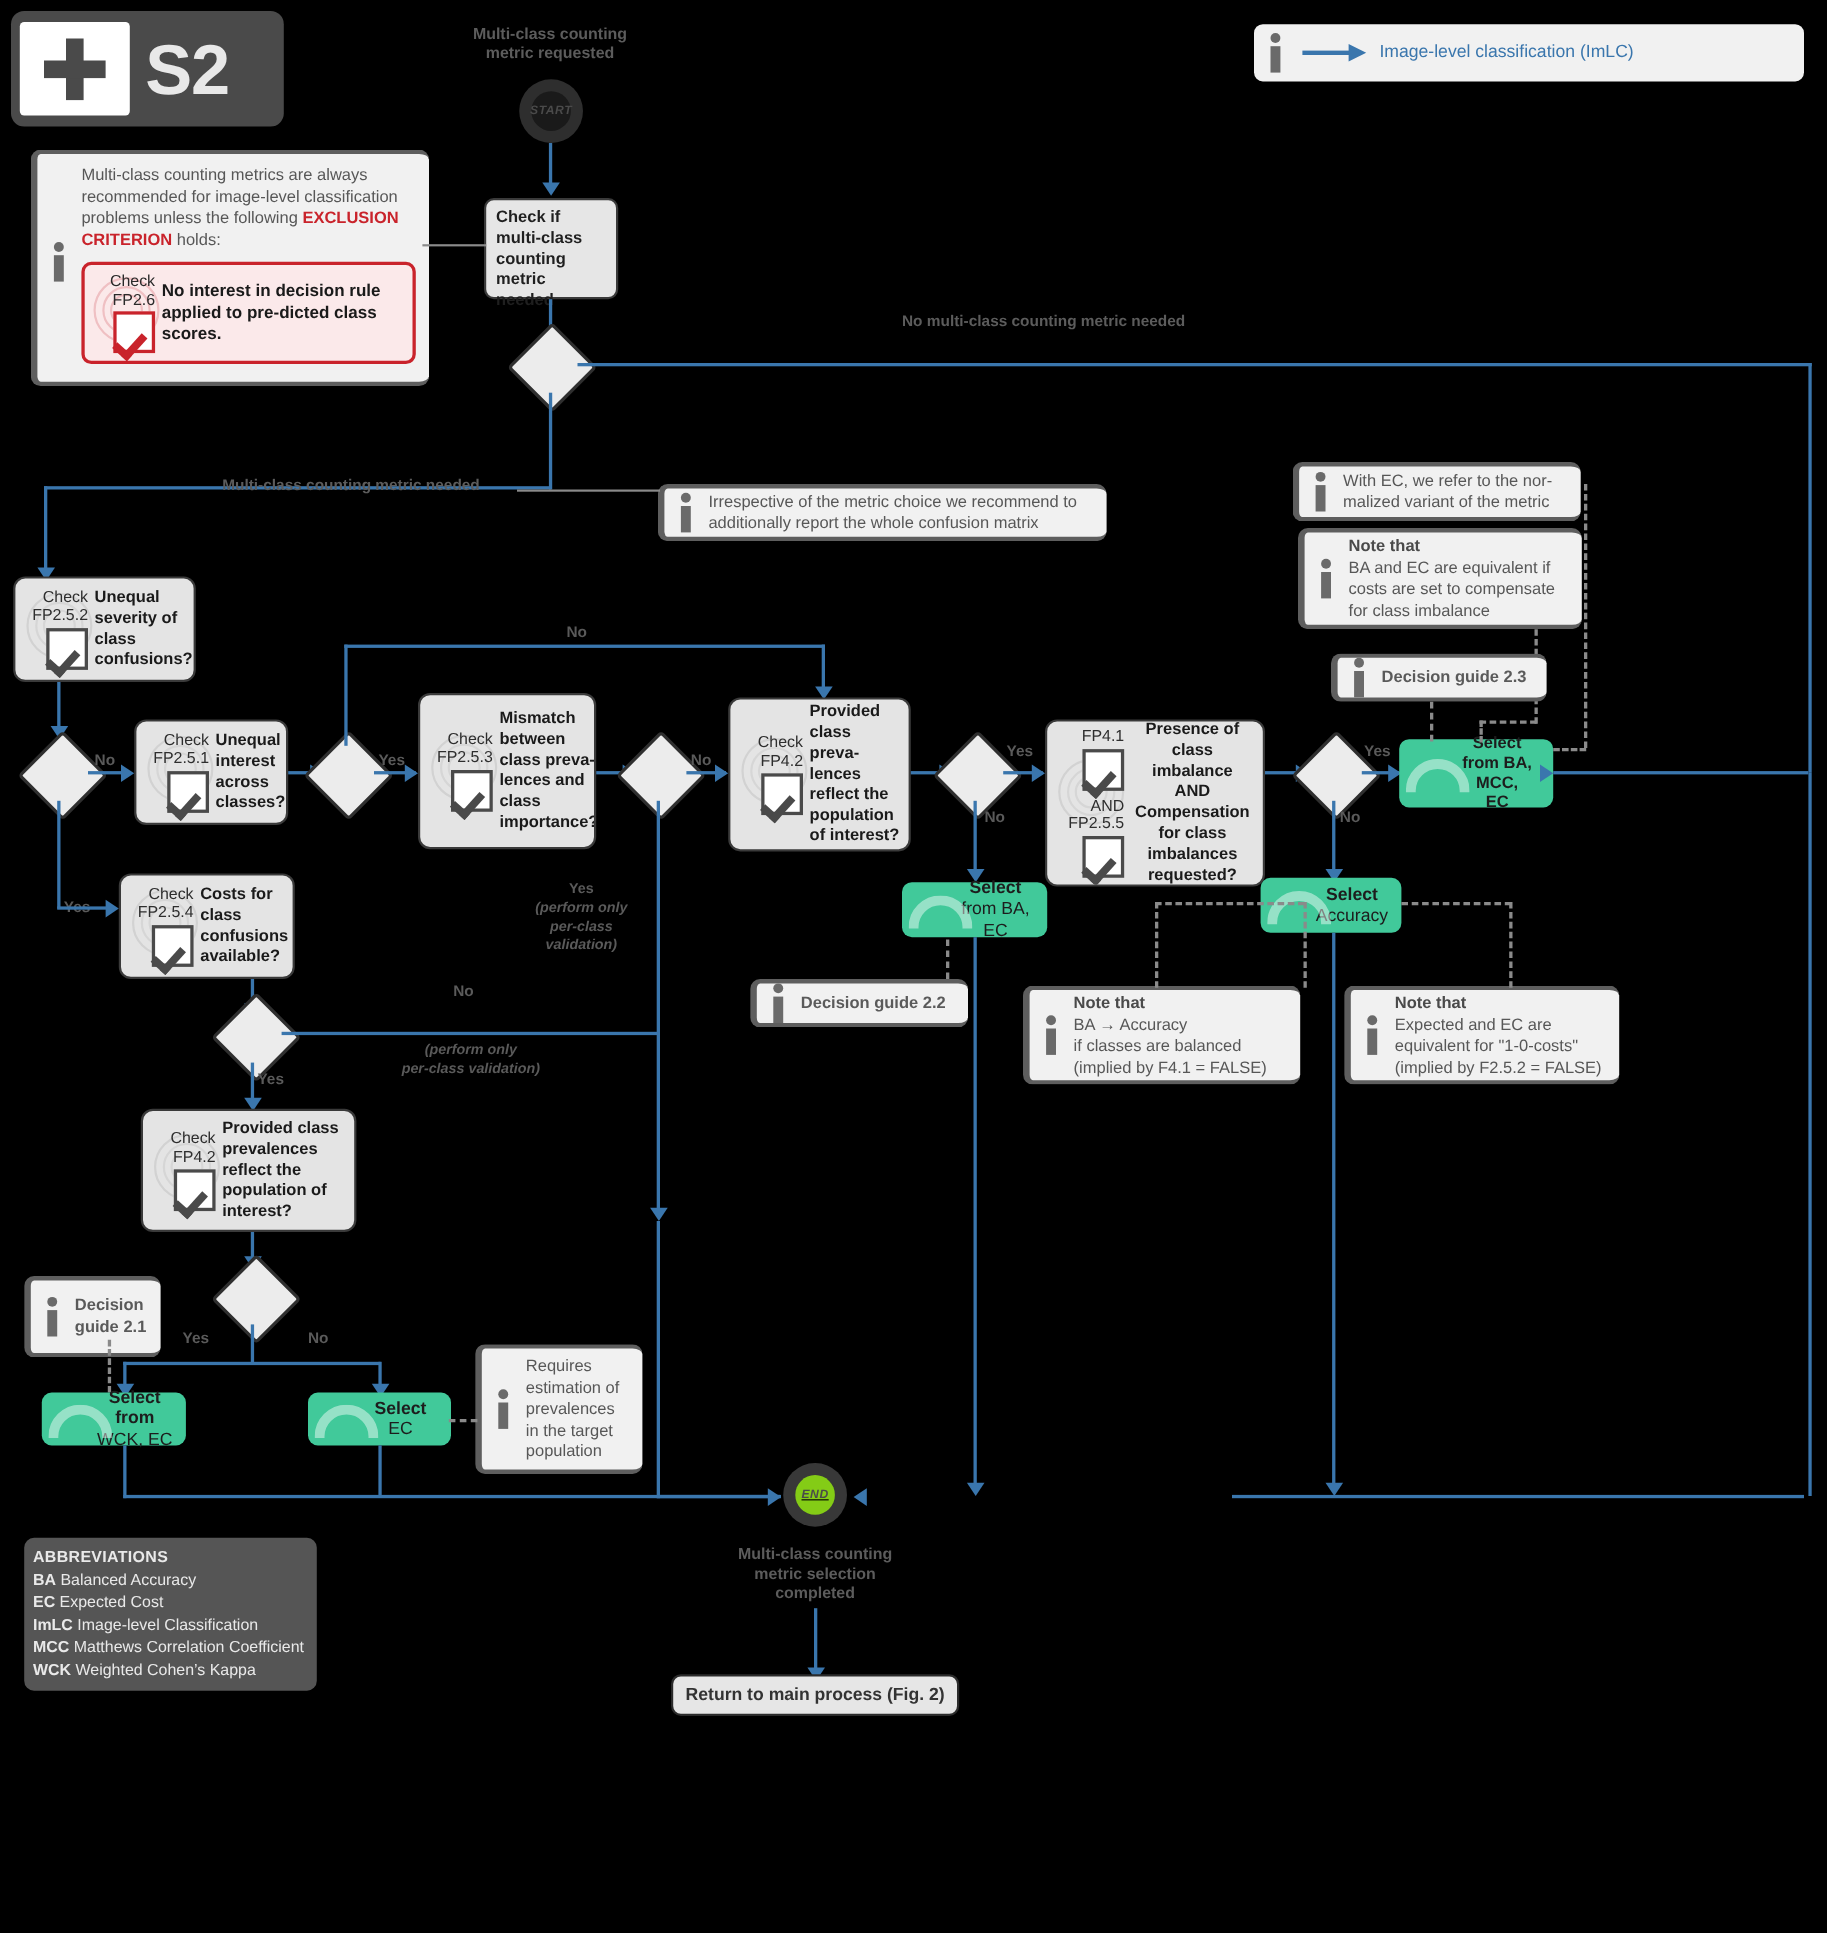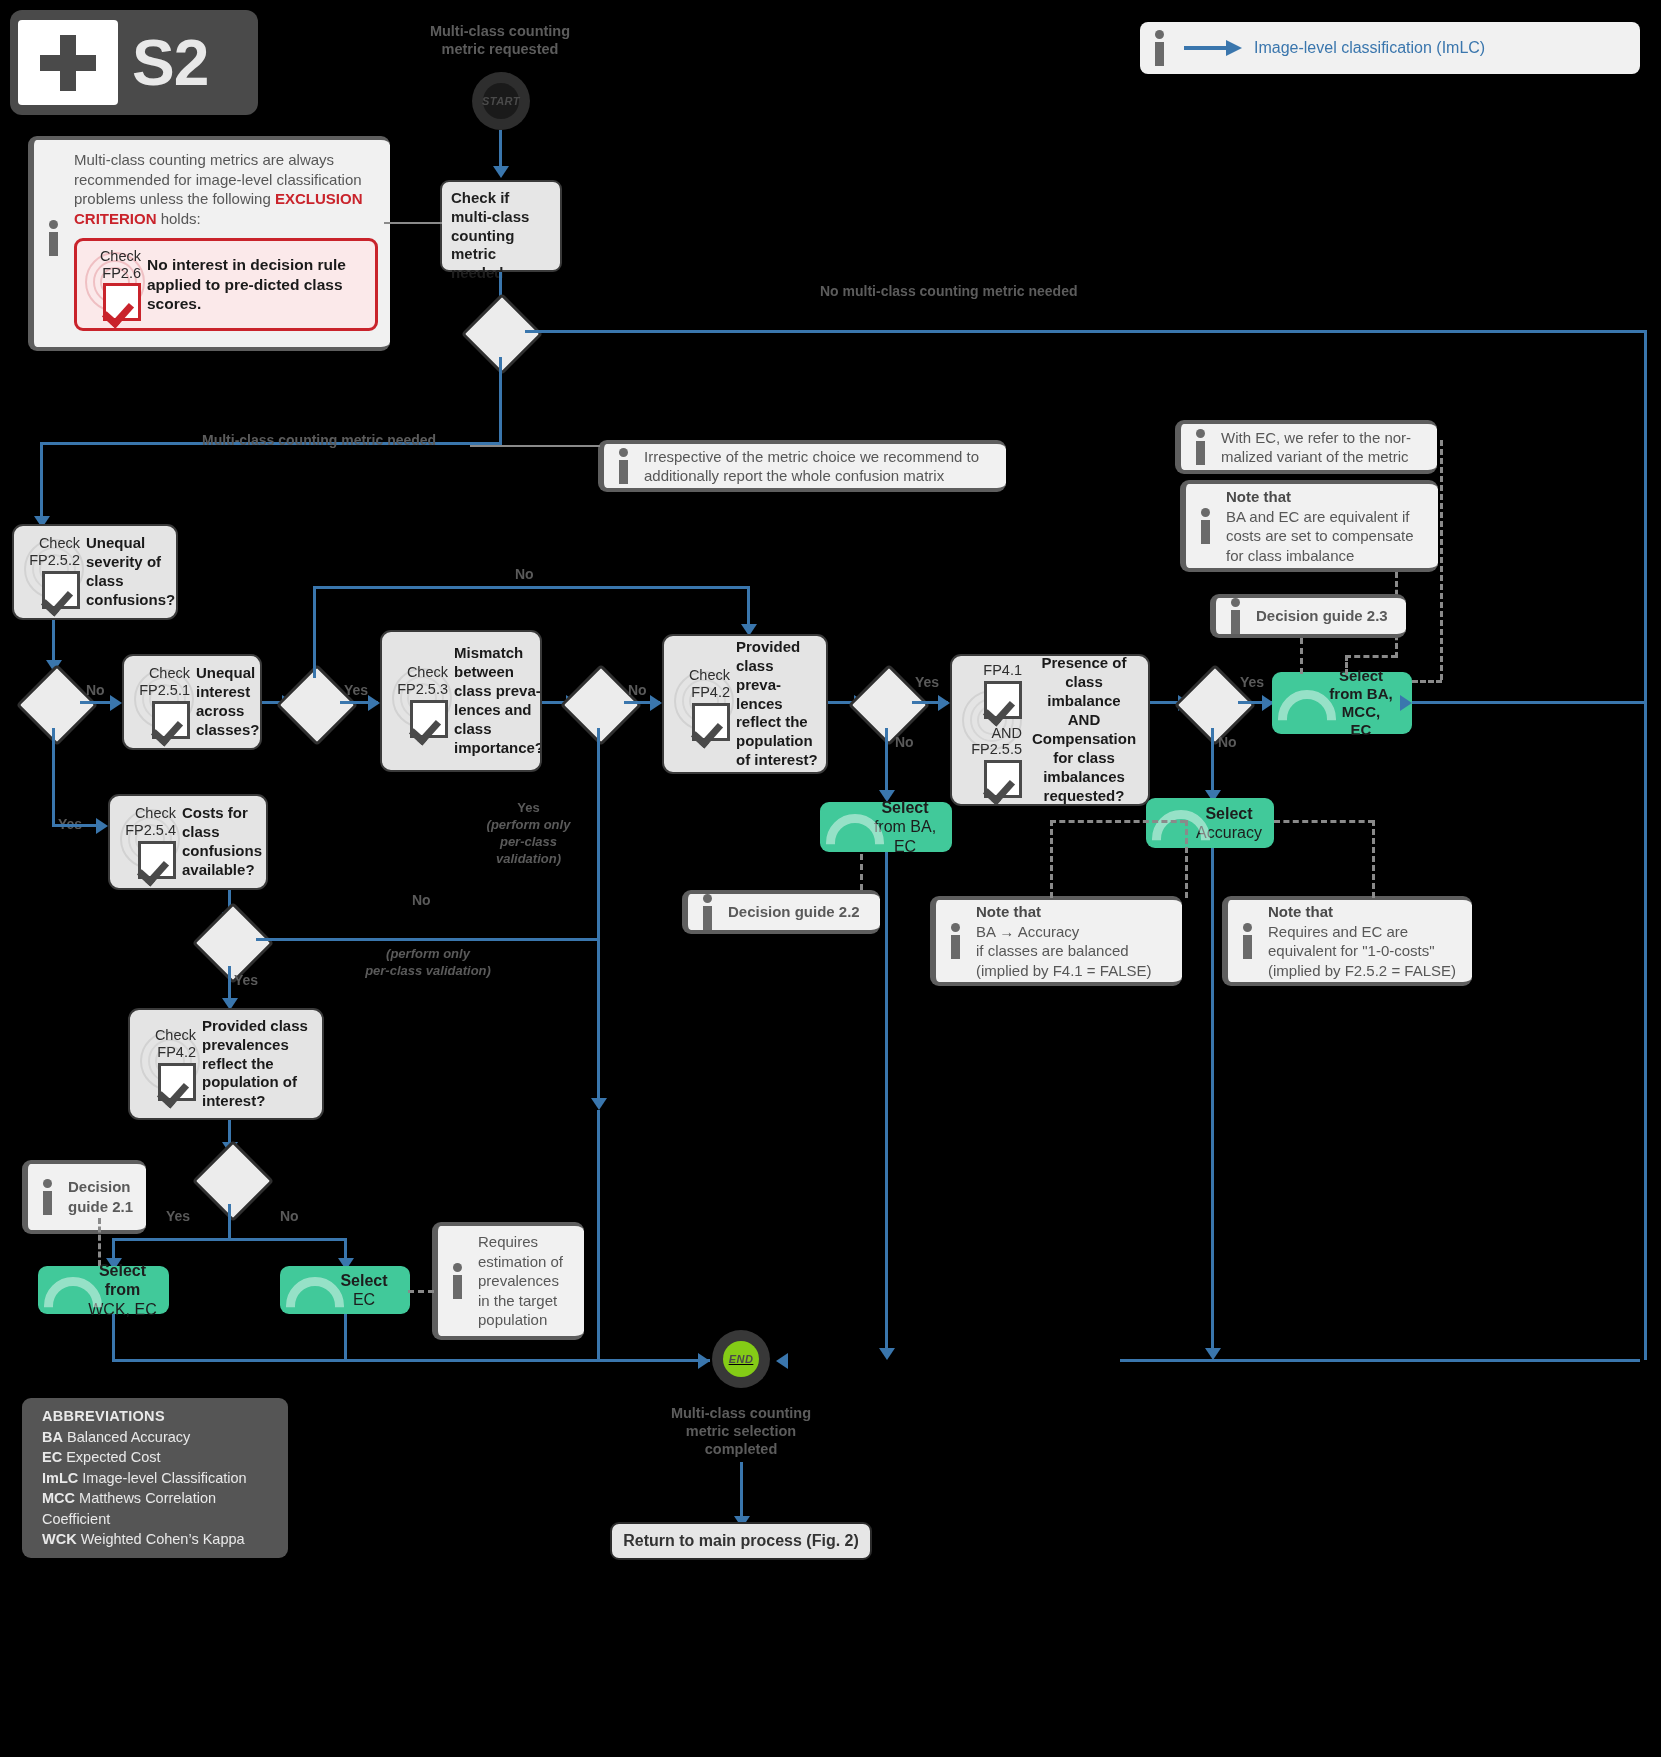--- a/index.html
+++ b/index.html
@@ -92,21 +92,21 @@
   .exclusion .chk-text{font-size:15.5px;}
 
   
   .legendbox{background:#f1f1f1;border-radius:8px;display:flex;align-items:center;padding:6px 14px 6px 6px;}
   .legend-arrow{width:60px;height:16px;position:relative;margin:0 10px 0 4px;}
   .legend-arrow .shaft{position:absolute;left:0;top:6px;width:46px;height:4px;background:#3a76ad;}
   .legend-arrow .head{position:absolute;left:42px;top:0;width:0;height:0;
      border-left:16px solid #3a76ad;border-top:8px solid transparent;border-bottom:8px solid transparent;}
   .legend-text{color:#3a76ad;font-size:16px;}
 
-  .abbrbox{background:#555;border-radius:9px;padding:8px 20px;color:#e9e9e9;font-size:14.5px;line-height:1.42;}
+  .abbrbox{background:#555;border-radius:9px;padding:8px 8px;color:#e9e9e9;font-size:14.5px;line-height:1.42;}
   .abbrbox .hd{font-weight:bold;letter-spacing:.3px;}
   .abbrbox .row b{font-weight:bold;}
 
   
   .ln{position:absolute;background:#3a76ad;}
   .lnh{height:3px;}
   .lnv{width:3px;}
   .arr{position:absolute;width:0;height:0;}
   .arr-d{border-left:8px solid transparent;border-right:8px solid transparent;border-top:12px solid #3a76ad;}
   .arr-r{border-top:8px solid transparent;border-bottom:8px solid transparent;border-left:12px solid #3a76ad;}
@@ -428,21 +428,21 @@
   <div class="dln dlnh" style="left:1050px;top:820px;width:136px;"></div>
   <div class="dln dlnv" style="left:1050px;top:820px;height:78px;"></div>
 
   <div class="abs infobox tabbed" style="left:1222px;top:896px;width:250px;height:90px;">
     <div class="info-i">
         <div class="dot"></div>
         <div class="bar"></div>
       </div>
     <div class="info-text">
       <span class="ttl">Note that</span>
-      <div>Requires and EC are</div>
+      <div>Expected and EC are</div>
       <div>equivalent for "1-0-costs"</div>
       <div>(implied by F2.5.2 = FALSE)</div>
     </div>
   </div>
   <div class="dln dlnh" style="left:1274px;top:820px;width:100px;"></div>
   <div class="dln dlnv" style="left:1372px;top:820px;height:78px;"></div>
 
   <div class="abs checkbox-node" style="left:108px;top:794px;width:160px;height:96px;">
     <div class="chk-left">
       <div class="fp-bg"></div>

